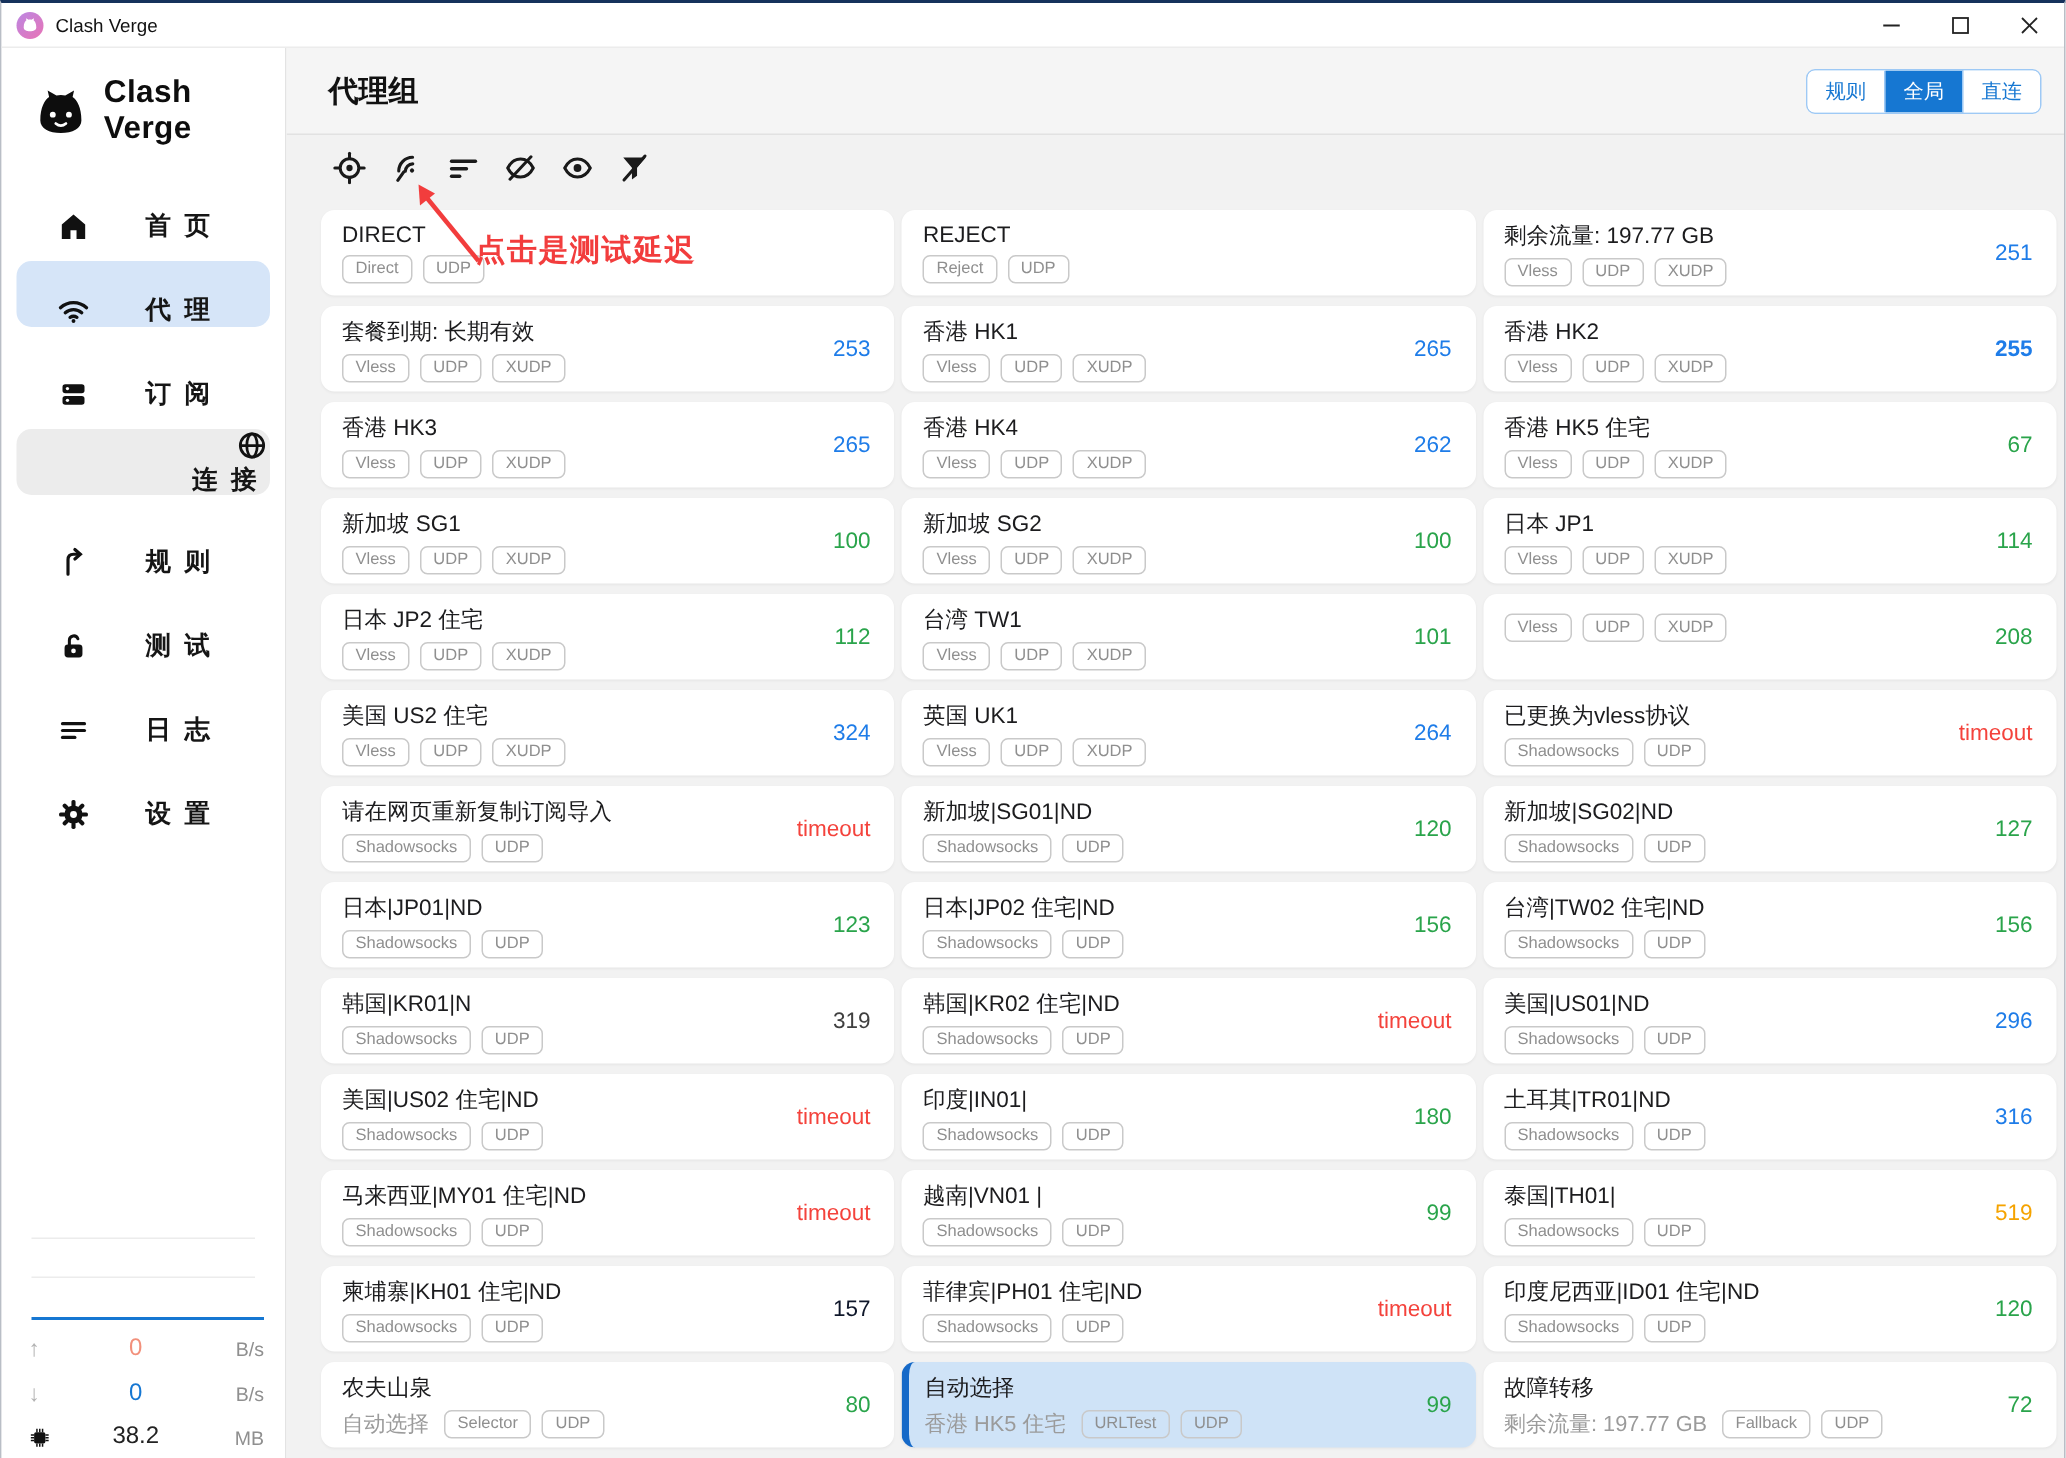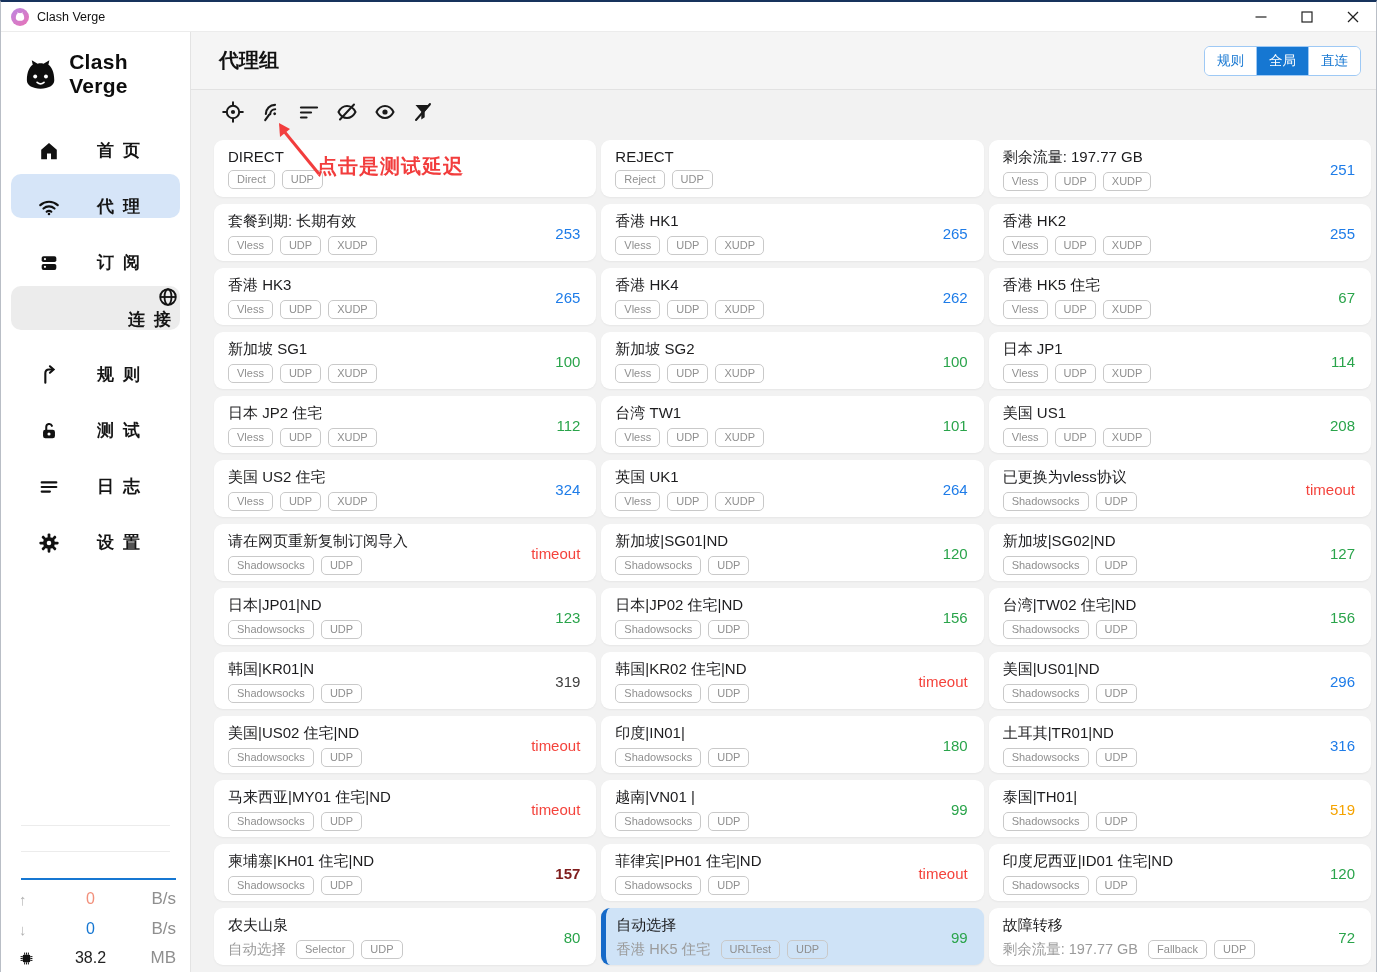--- a/index.html
+++ b/index.html
@@ -30,21 +30,21 @@
   .menu-item.selected { background:#d6e5f8; }
   .menu-item.hover { background:#ececec;flex-direction:column; }
   
   .traffic { position:absolute; left:0; right:0; bottom:0; padding:0 12px; }
   .t-grid1 { border-top:1px solid #ececec; margin:0 8px 25px 8px; }
   .t-grid2 { border-top:1px solid #ececec; margin:0 8px 26px 8px; }
   .t-blue  { border-top:2px solid #1677d2; margin:0 2px 4px 8px; }
   .t-row { display:flex; align-items:center; height:30px; font-size:15px; }
   .t-ico { width:24px; color:#b3b3b3; font-size:15px; text-align:left; padding-left:6px; }
   .t-val { flex:1; text-align:center; font-size:16px; }
-  .t-unit { width:34px; text-align:right; color:#8f8f8f; font-size:17px; padding-right:2px; }
+  .t-unit { width:34px; text-align:right; color:#8f8f8f; font-size:13px; padding-right:2px; }
   .t-row.mem { height:28px;gap:36px; }
   
   .main { flex:1; background:#f2f2f2; position:relative; display:flex; flex-direction:column; overflow:hidden; }
   .main-header { height:58px; flex:none; display:flex; align-items:center; padding:0 15px 0 28px; background:#f5f5f5; border-bottom:1px solid #e2e2e2; }
   .page-title { font-size:20px; font-weight:700; color:#111; }
   .mode-group { margin-left:auto; display:flex; border:1px solid #9ec9f5; border-radius:6px; overflow:hidden; background:#fff; }
   .mode-btn { padding:5px 12px; font-size:13.5px; color:#1677d2; border-right:1px solid #9ec9f5; cursor:pointer; background:#fff; }
   .mode-btn:last-child { border-right:none; }
   .mode-btn.active { background:#1677d2; color:#fff; }
   .toolbar { height:44px; flex:none; display:flex; align-items:center; gap:16px; padding-left:31px; }
@@ -340,21 +340,21 @@
           </div>
           <span class="latency" style="color: rgb(30, 124, 232);">265</span>
         </div>
         <div class="card">
           <div class="card-title">香港 HK2</div>
           <div class="chip-row">
             <span class="chip">Vless</span>
             <span class="chip">UDP</span>
             <span class="chip">XUDP</span>
           </div>
-          <span class="latency" style="color: rgb(30, 124, 232);">255</span>
+          <span class="latency" style="color: rgb(30, 124, 232); font-weight: bold;">255</span>
         </div>
         <div class="card">
           <div class="card-title">香港 HK3</div>
           <div class="chip-row">
             <span class="chip">Vless</span>
             <span class="chip">UDP</span>
             <span class="chip">XUDP</span>
           </div>
           <span class="latency" style="color: rgb(30, 124, 232);">265</span>
         </div>
@@ -415,21 +415,20 @@
         <div class="card">
           <div class="card-title">台湾 TW1</div>
           <div class="chip-row">
             <span class="chip">Vless</span>
             <span class="chip">UDP</span>
             <span class="chip">XUDP</span>
           </div>
           <span class="latency" style="color: rgb(42, 164, 75);">101</span>
         </div>
         <div class="card">
-          <div class="card-title">美国 US1</div>
           <div class="chip-row">
             <span class="chip">Vless</span>
             <span class="chip">UDP</span>
             <span class="chip">XUDP</span>
           </div>
           <span class="latency" style="color: rgb(42, 164, 75);">208</span>
         </div>
         <div class="card">
           <div class="card-title">美国 US2 住宅</div>
           <div class="chip-row">
@@ -575,21 +574,21 @@
             <span class="chip">UDP</span>
           </div>
           <span class="latency" style="color: rgb(245, 163, 0);">519</span>
         </div>
         <div class="card">
           <div class="card-title">柬埔寨|KH01 住宅|ND</div>
           <div class="chip-row">
             <span class="chip">Shadowsocks</span>
             <span class="chip">UDP</span>
           </div>
-          <span class="latency" style="color: #7f1d1d; font-weight: bold;">157</span>
+          <span class="latency" style="color: #0f172a;">157</span>
         </div>
         <div class="card">
           <div class="card-title">菲律宾|PH01 住宅|ND</div>
           <div class="chip-row">
             <span class="chip">Shadowsocks</span>
             <span class="chip">UDP</span>
           </div>
           <span class="latency" style="color: rgb(244, 67, 60);">timeout</span>
         </div>
         <div class="card">

